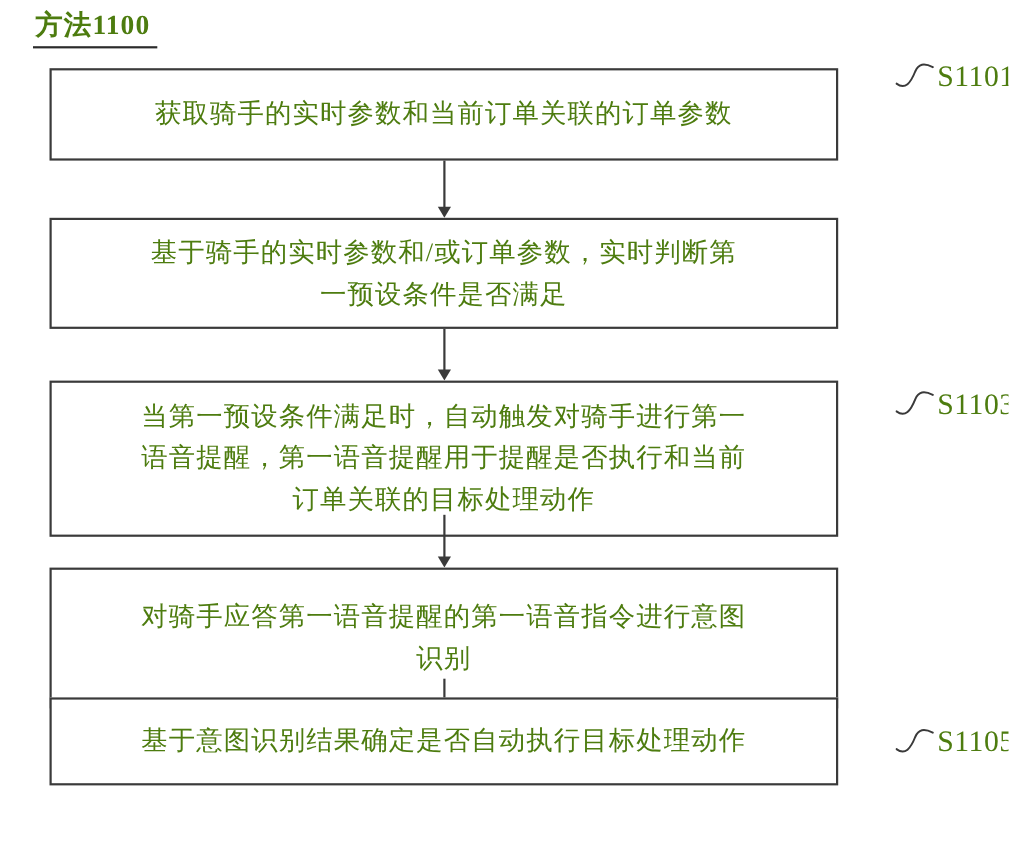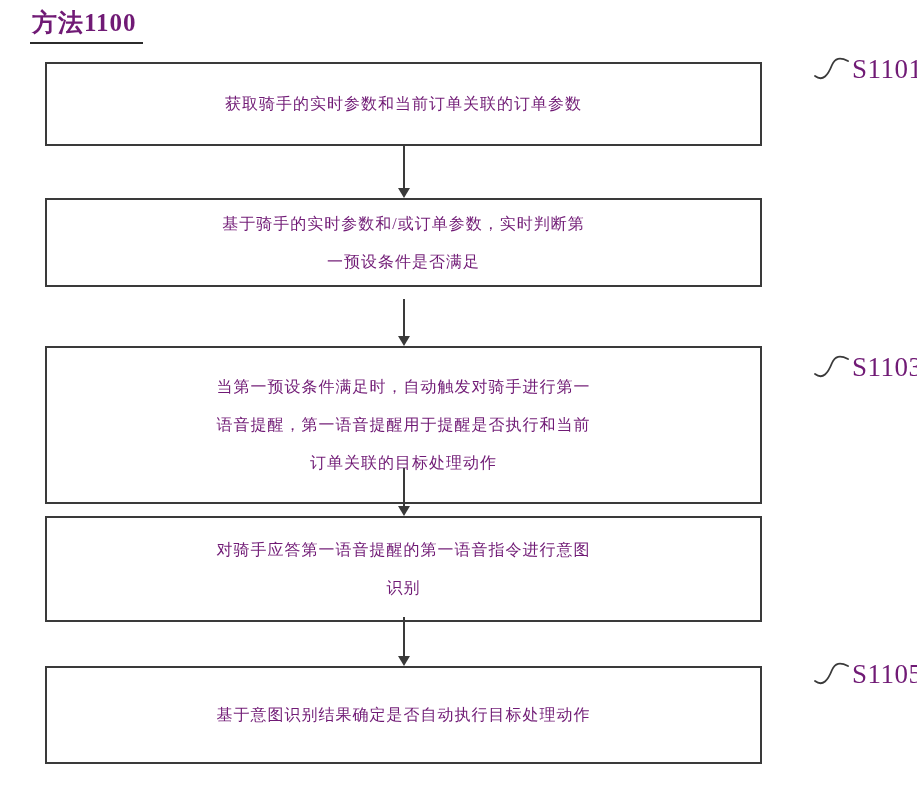--- a/index.html
+++ b/index.html
@@ -6,21 +6,21 @@
     margin: 0;
     padding: 0;
     background: #ffffff;
   }
   .page {
     position: relative;
     width: 917px;
     height: 785px;
     background: #ffffff;
     font-family: "Liberation Serif", "DejaVu Serif", serif;
-    color: #701a75;
+    color: #4d7c0f;
     overflow: hidden;
   }
   .diagram-title {
     position: absolute;
     left: 30px;
     top: 6px;
     font-size: 25px;
     font-weight: bold;
     letter-spacing: 1px;
     border-bottom: 2px solid #2b2b2b;
@@ -32,30 +32,30 @@
     width: 717px;
     box-sizing: border-box;
     border: 2px solid #3a3a3a;
     background: #ffffff;
     display: flex;
     align-items: center;
     justify-content: center;
     text-align: center;
   }
   .box-text {
-    font-size: 16px;
+    font-size: 24px;
     line-height: 38px;
     letter-spacing: 1px;
     white-space: pre-line;
   }
   .box1 { top: 62px;  height: 84px;  }
-  .box2 { top: 198px; height: 89px; }
-  .box3 { top: 346px; height: 158px; }
-  .box4 { top: 516px; height: 106px; }
-  .box5 { top: 666px; height: 98px;  }
+  .box2 { top: 198px; height: 101px; }
+  .box3 { top: 346px; height: 142px; }
+  .box4 { top: 516px; height: 128px; }
+  .box5 { top: 634px; height: 80px;  }
 
   .arrow {
     position: absolute;
     left: 395px;
     width: 17px;
   }
   .arrow::before {
     content: "";
     position: absolute;
     left: 7.5px;

